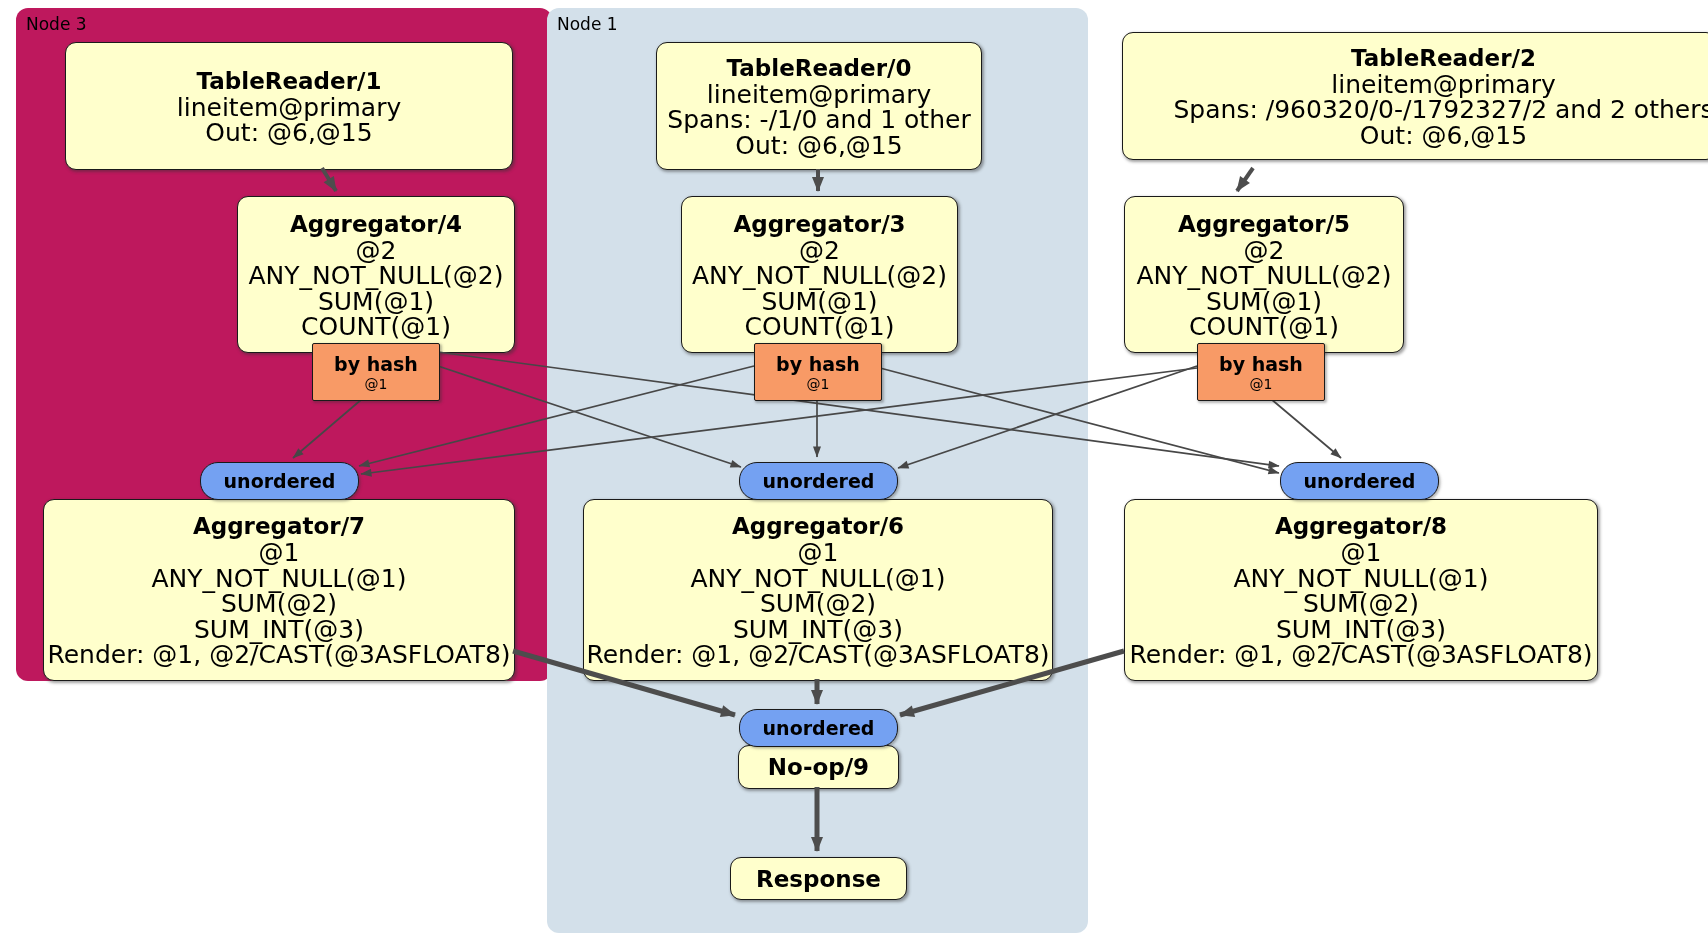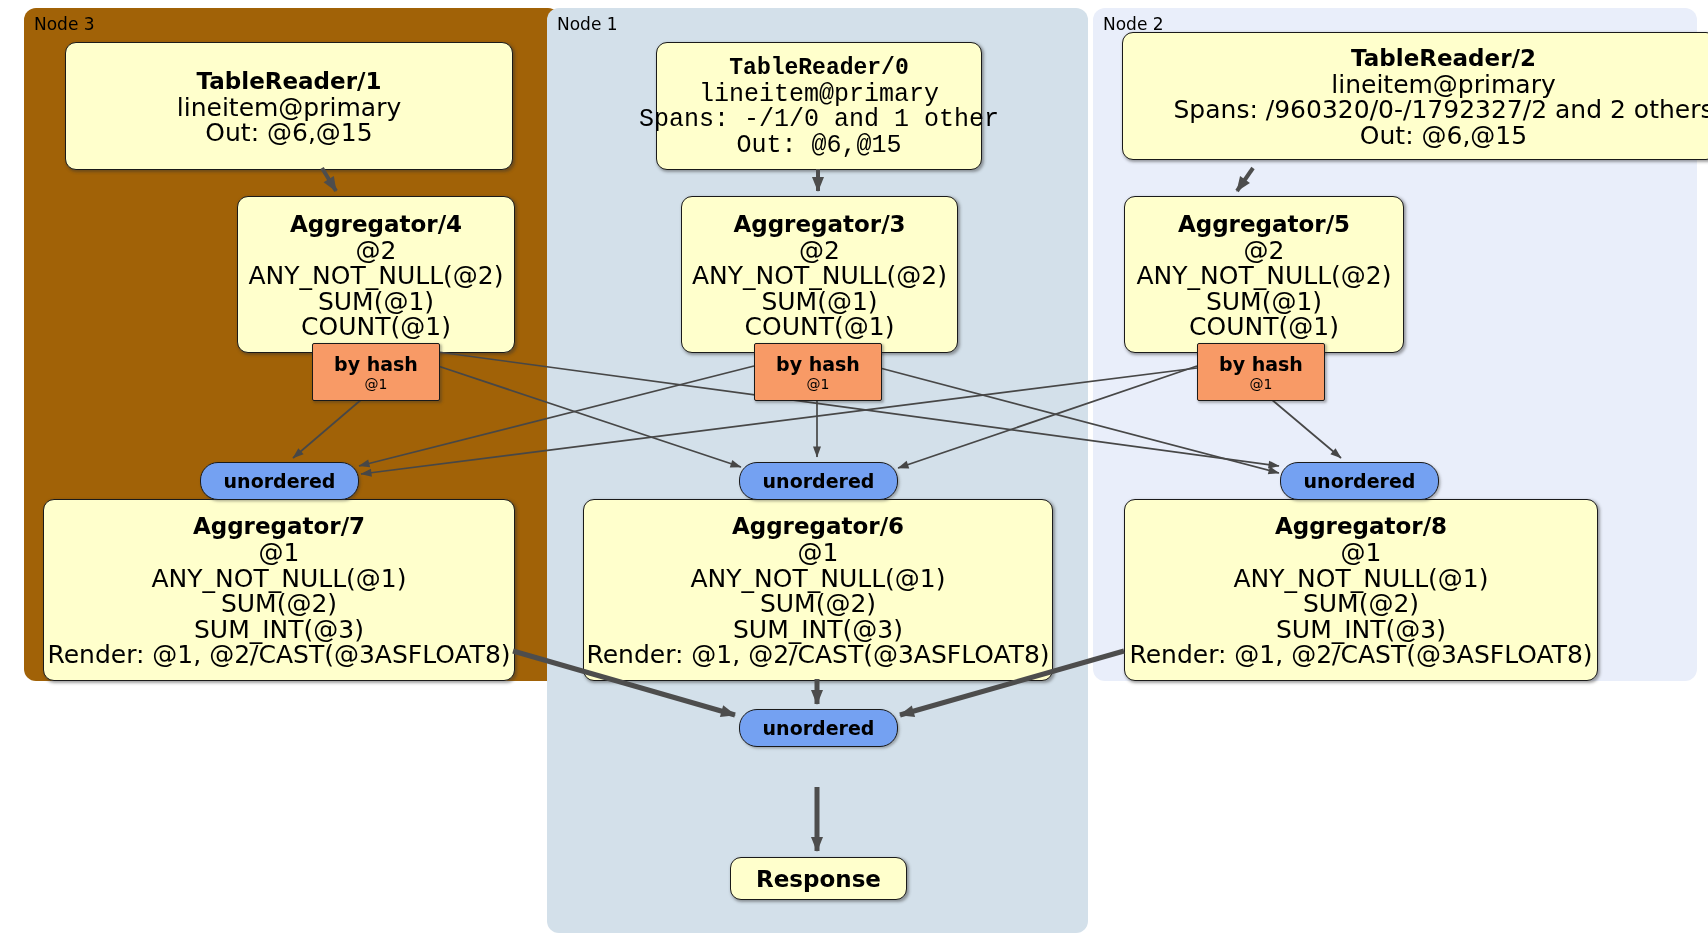--- a/index.html
+++ b/index.html
@@ -26,36 +26,33 @@
   .edges{position:absolute;left:0;top:0;z-index:4;pointer-events:none;}
   .edge-thin{stroke:#474747;stroke-width:1.7;fill:none;}
   .edge-mid{stroke:#4d4d4d;stroke-width:4;fill:none;}
   .edge-flow{stroke:#4d4d4d;stroke-width:5;fill:none;}
 </style>
 </head>
 <body>
 
 <div class="canvas">
 
-  <div class="region" style="left:24px;top:8px;width:536px;height:673px;background:#a16207;">
+  <div class="region" style="left:16px;top:8px;width:536px;height:673px;background:#be185d;">
     <div class="region-label">Node 3</div>
   </div>
   <div class="region" style="left:547px;top:8px;width:541px;height:925px;background:#d3e0ea;">
     <div class="region-label">Node 1</div>
-  </div>
-  <div class="region" style="left:1093px;top:8px;width:604px;height:673px;background:#e9eefa;">
-    <div class="region-label">Node 2</div>
   </div>
 
   <div class="pbox" style="left:65px;top:42px;width:446px;height:126px;">
     <div class="ptitle">TableReader/1</div>
     <div class="pline">lineitem@primary</div>
     <div class="pline">Out: @6,@15</div>
   </div>
-  <div class="pbox" style="left:656px;top:42px;width:324px;height:126px;font-family:Liberation Mono, monospace;">
+  <div class="pbox" style="left:656px;top:42px;width:324px;height:126px;">
     <div class="ptitle">TableReader/0</div>
     <div class="pline">lineitem@primary</div>
     <div class="pline">Spans: -/1/0 and 1 other</div>
     <div class="pline">Out: @6,@15</div>
   </div>
   <div class="pbox" style="left:1122px;top:32px;width:545px;height:126px;padding-left:48px;">
     <div class="ptitle">TableReader/2</div>
     <div class="pline">lineitem@primary</div>
     <div class="pline">Spans: /960320/0-/1792327/2 and 2 others</div>
     <div class="pline">Out: @6,@15</div>
@@ -101,20 +98,23 @@
   </div>
   <div class="pbox" style="left:1124px;top:499px;width:472px;height:180px;">
     <div class="ptitle">Aggregator/8</div>
     <div class="pline">@1</div>
     <div class="pline">ANY_NOT_NULL(@1)</div>
     <div class="pline">SUM(@2)</div>
     <div class="pline">SUM_INT(@3)</div>
     <div class="pline">Render: @1, @2/CAST(@3ASFLOAT8)</div>
   </div>
 
+  <div class="pbox" style="left:738px;top:745px;width:159px;height:42px;">
+    <div class="ptitle">No-op/9</div>
+  </div>
   <div class="pbox" style="left:730px;top:857px;width:175px;height:41px;">
     <div class="ptitle">Response</div>
   </div>
 
   <svg class="edges" width="1708" height="940" viewBox="0 0 1708 940">
     <defs>
       <marker id="ah-big" markerUnits="userSpaceOnUse" markerWidth="17" markerHeight="15" refX="15" refY="7.5" orient="auto">
         <path d="M1,1.5 L16,7.5 L1,13.5 z" fill="#4d4d4d"></path>
       </marker>
       <marker id="ah-small" markerUnits="userSpaceOnUse" markerWidth="12" markerHeight="10" refX="11" refY="5" orient="auto">

